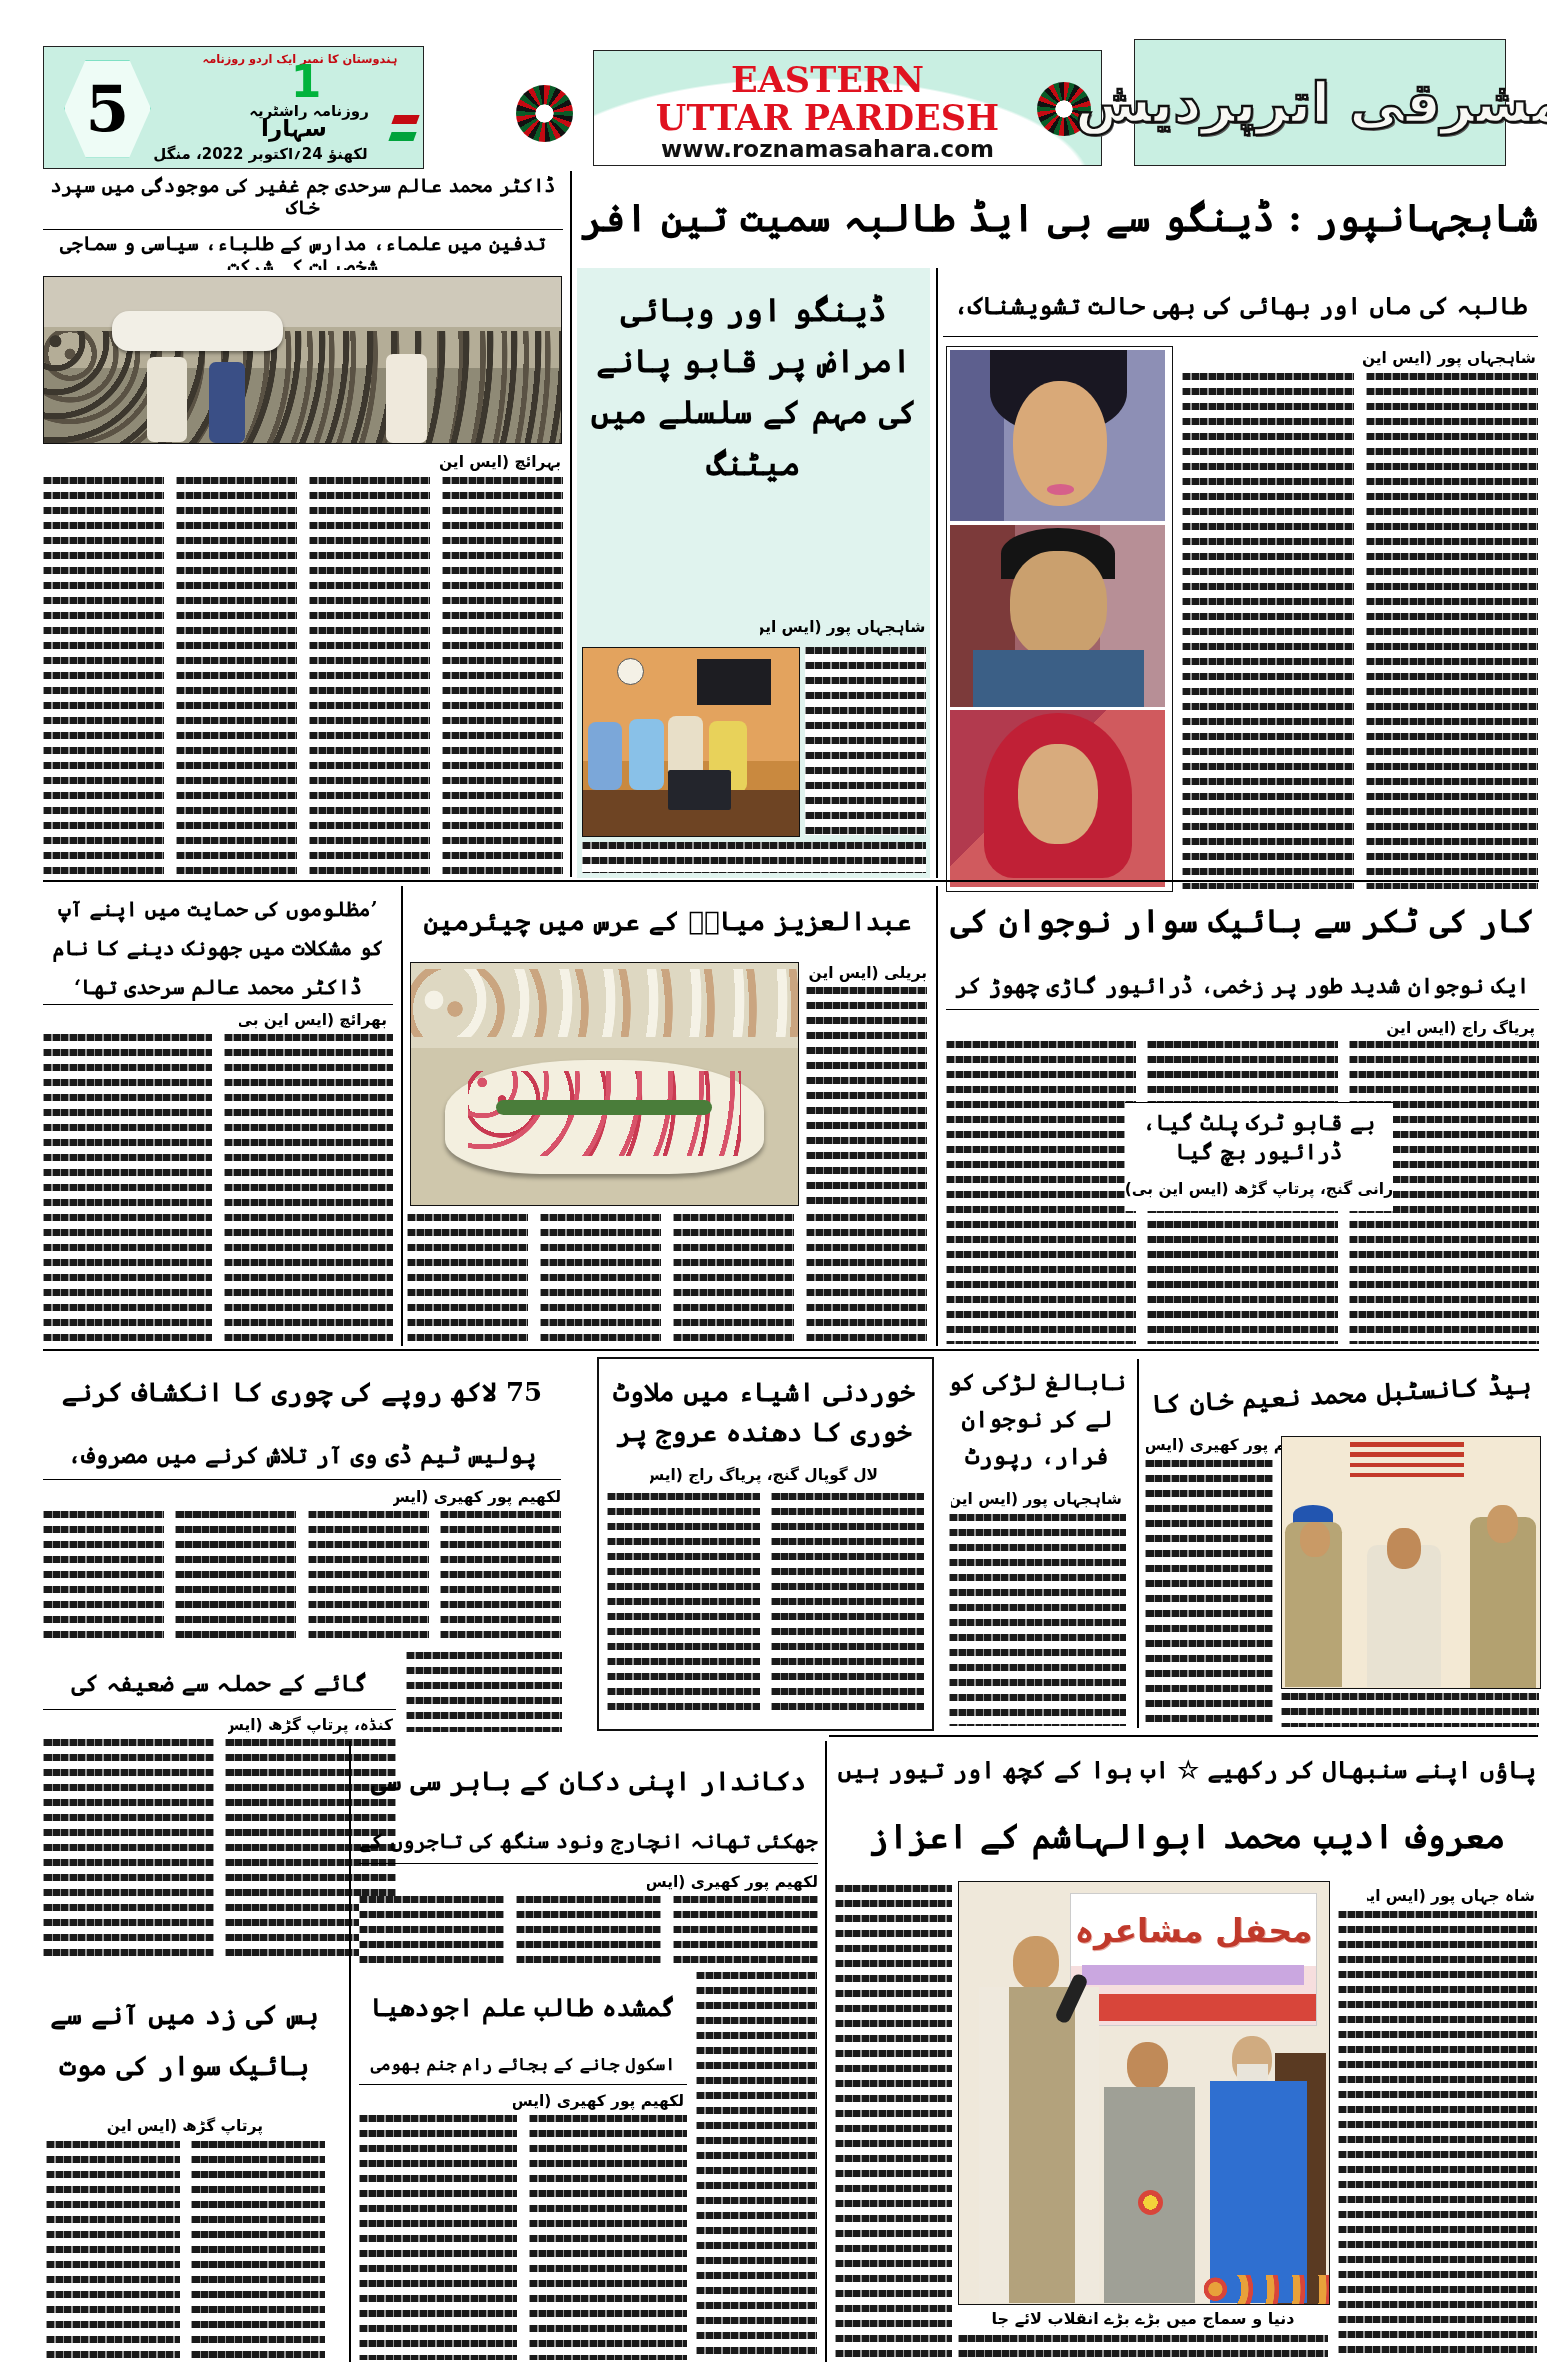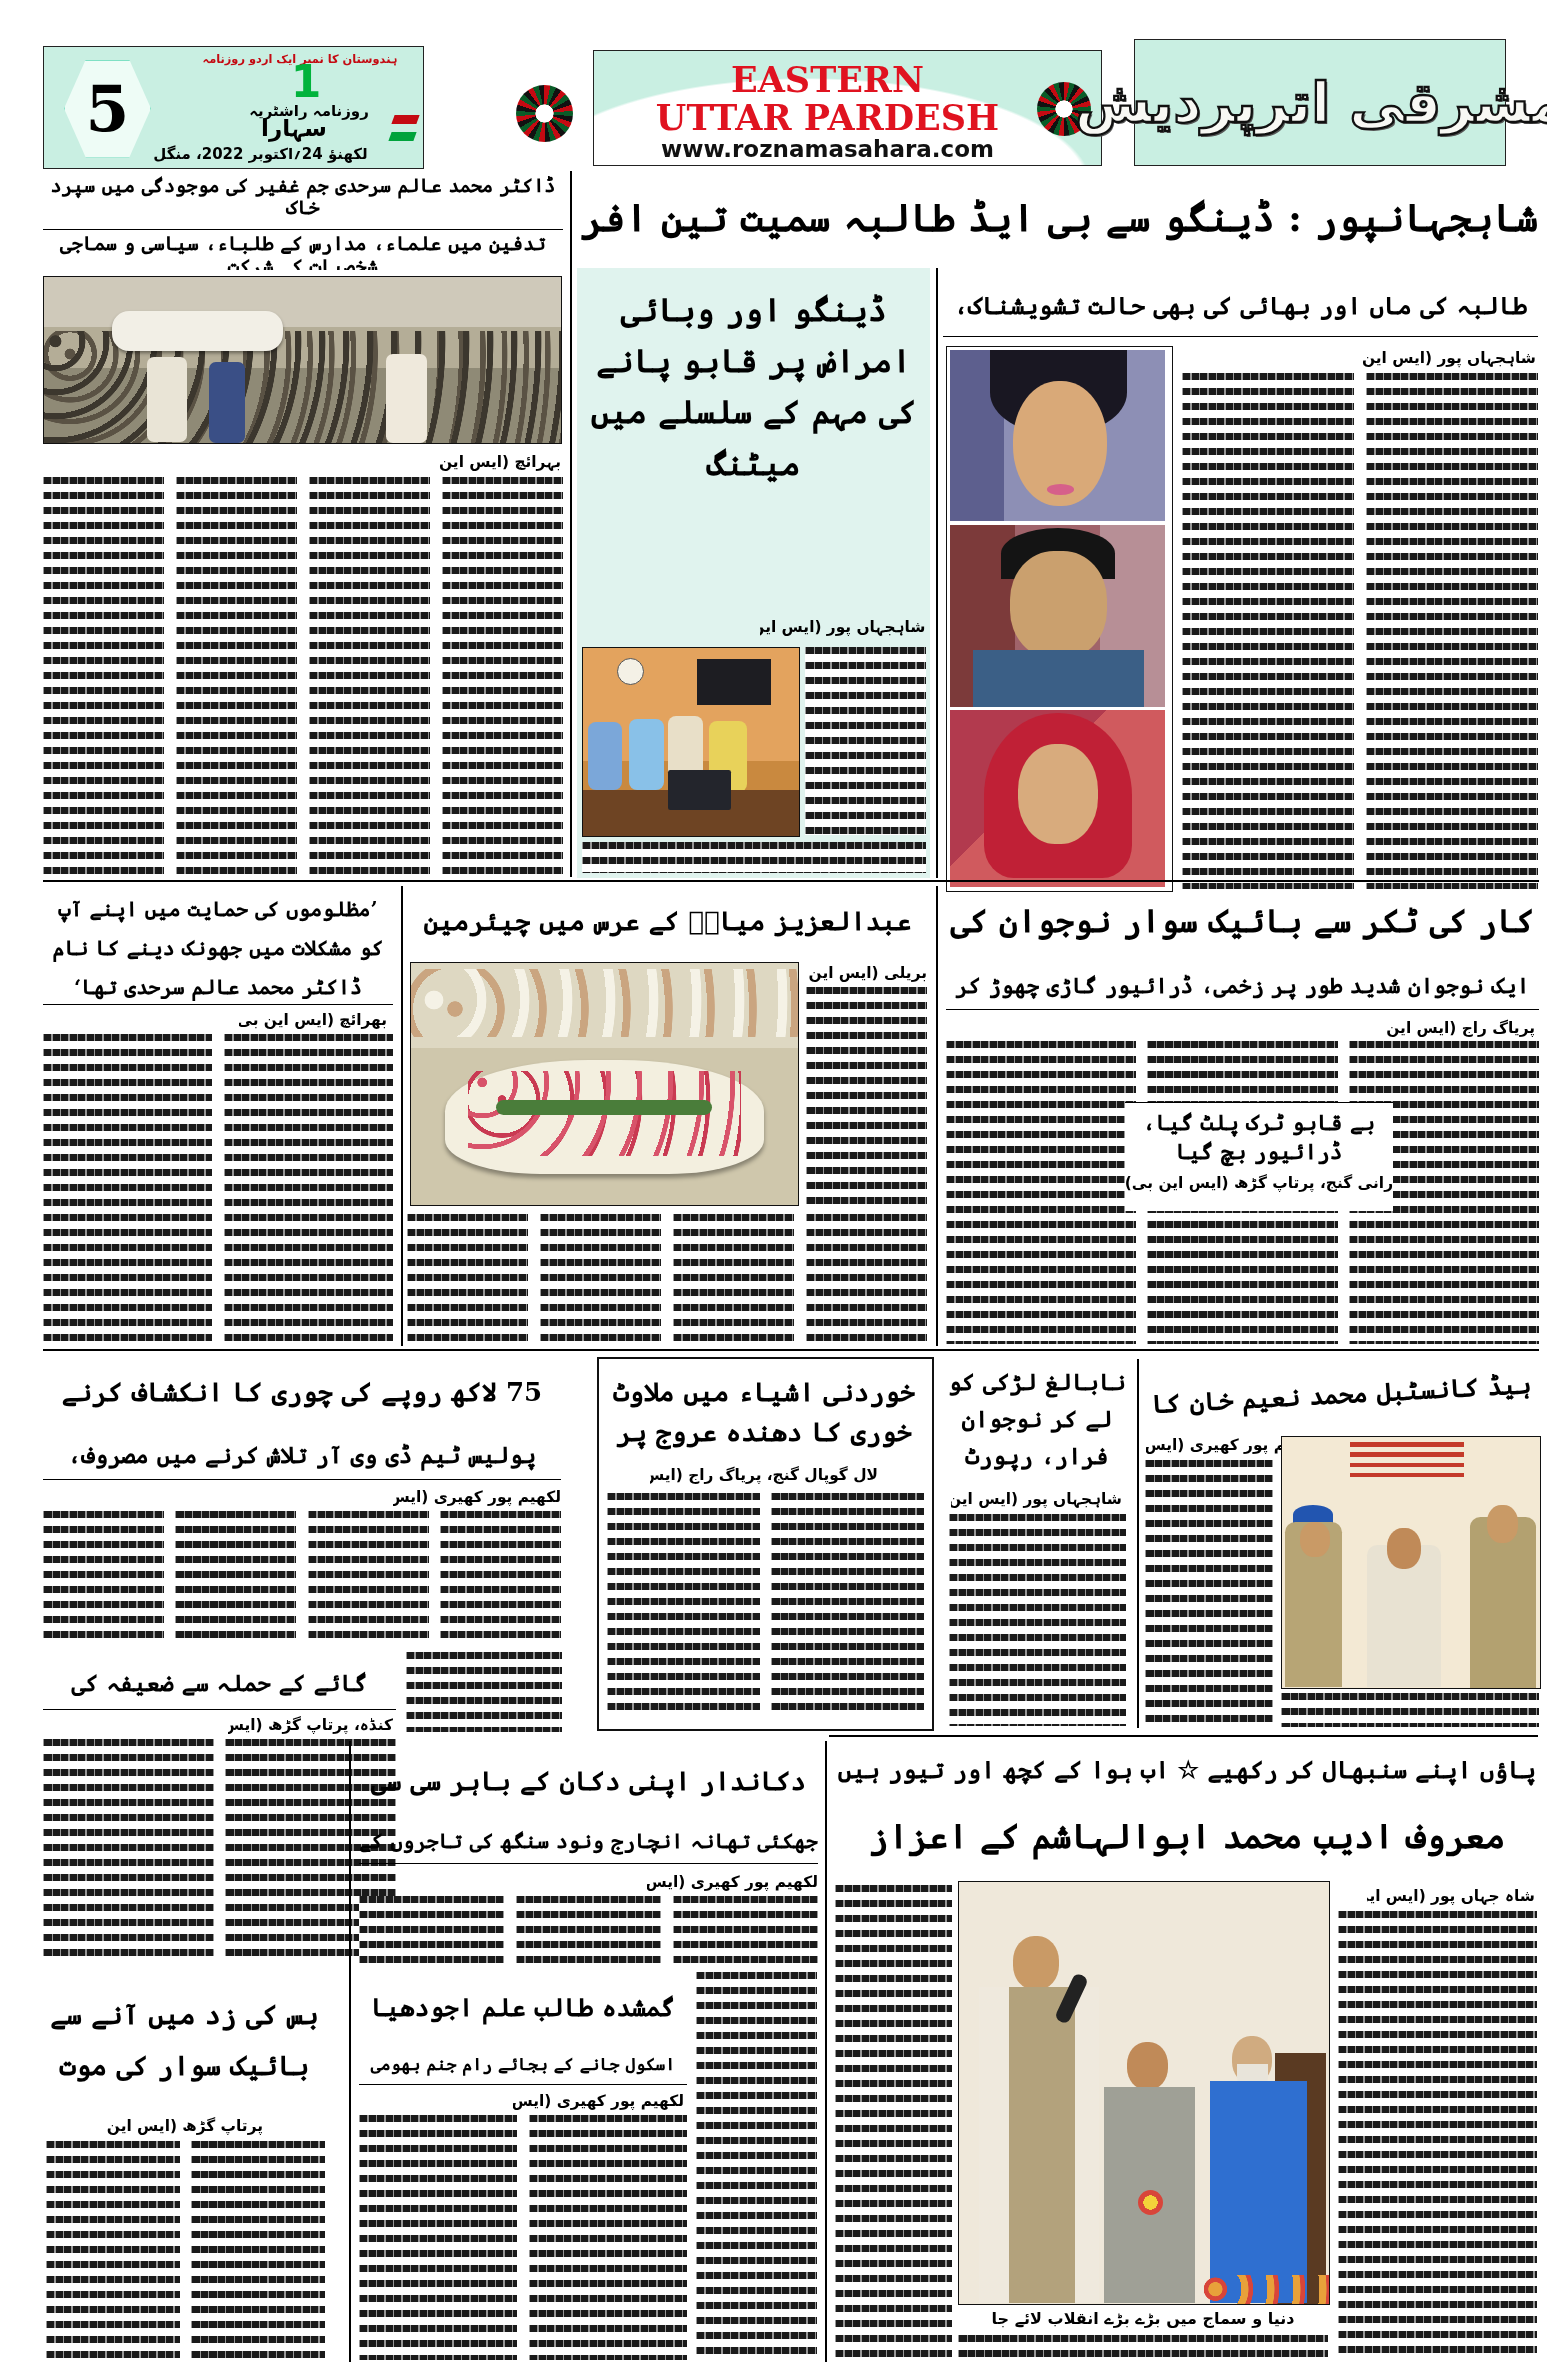--- a/index.html
+++ b/index.html
@@ -150,21 +150,21 @@
 <div class="abs hd" style="left:946px;top:890px;width:593px;height:63px;font-size:32px;line-height:63px;">کار کی ٹکر سے بائیک سوار نوجوان کی موت</div>
 <div class="abs sub rule-b" style="left:946px;top:963px;width:593px;height:46px;font-size:21.6px;line-height:46px;">ایک نوجوان شدید طور پر زخمی، ڈرائیور گاڑی چھوڑ کر فرار</div>
 <div class="abs by" style="left:1384px;top:1019px;width:151px;height:18px;">پریاگ راج (ایس این بی)</div>
 <div class="abs cols" style="left:946px;top:1041px;width:593px;height:303px;">
   <div></div>
   <div></div>
   <div></div>
 </div>
 <div class="abs" style="left:1125px;top:1102px;width:268px;height:108px;background:#fff;border-top:1.7px solid #000;">
   <div class="hd" style="width:268px;height:63px;font-size:21.6px;line-height:1.35;padding-top:4.6px;">بے قابو ٹرک پلٹ گیا، ڈرائیور بچ گیا</div>
-  <div class="by" style="width:268px;margin-top:3px;">رانی گنج، پرتاپ گڑھ (ایس این بی)</div>
+  <div class="by" style="width:268px;margin-top:9px;">رانی گنج، پرتاپ گڑھ (ایس این بی)</div>
 </div>
 
 <div class="abs hr" style="left:43px;top:1349px;width:1496px;"></div>
 
 <div class="abs hd" style="left:43px;top:1359px;width:518px;height:67px;font-size:26px;line-height:67px;">75 لاکھ روپے کی چوری کا انکشاف کرنے میں پولیس ناکام</div>
 <div class="abs sub rule-b" style="left:43px;top:1431px;width:518px;height:48px;font-size:23px;line-height:48px;">پولیس ٹیم ڈی وی آر تلاش کرنے میں مصروف، نتیجہ صفر</div>
 <div class="abs by" style="left:393px;top:1488px;width:168px;height:18px;">لکھیم پور کھیری (ایس این بی)</div>
 <div class="abs cols" style="left:43px;top:1511px;width:518px;height:134px;">
   <div></div>
   <div></div>
@@ -237,20 +237,25 @@
 <div class="abs by" style="left:103px;top:2117px;width:160px;height:18px;">پرتاپ گڑھ (ایس این بی)</div>
 <div class="abs cols" style="left:46px;top:2141px;width:279px;height:219px;">
   <div></div>
   <div></div>
 </div>
 
 <div class="abs hd" style="left:835px;top:1745px;width:704px;height:49px;font-size:24px;line-height:49px;font-weight:bold;">پاؤں اپنے سنبھال کر رکھیے ☆ اب ہوا کے کچھ اور تیور ہیں</div>
 <div class="abs hd" style="left:835px;top:1796px;width:704px;height:80px;font-size:34px;line-height:80px;">معروف ادیب محمد ابوالہاشم کے اعزاز میں مشاعرہ</div>
 <div class="abs sim" style="left:835px;top:1885px;width:117px;height:475px;"></div>
 <div class="abs photo" style="left:958px;top:1881px;width:370px;height:422px;background:#efe8da;border-width:1.1px;">
+  <div style="position:absolute;left:111px;top:11.4px;width:245px;height:131px;background:linear-gradient(180deg,#ffffff 0 55%,#f6dede 55% 100%);border:1.1px solid #ccc;">
+    <div style="position:absolute;left:0;top:17px;width:245px;text-align:center;direction:rtl;color:#c0392b;font-size:33px;font-weight:bold;text-shadow:1.1px 1.1px 0 #e8b0a8;">محفل مشاعرہ</div>
+    <div style="position:absolute;left:11.4px;top:71px;width:222px;height:19.4px;background:#caa7e0;"></div>
+    <div style="position:absolute;left:0px;top:100px;width:245px;height:27px;background:#d8453a;"></div>
+  </div>
   <div style="position:absolute;left:54px;top:54px;width:46px;height:54px;background:#c99a66;border-radius:46%;"></div>
   <div style="position:absolute;left:20px;top:105px;width:120px;height:316px;background:linear-gradient(90deg,#efe9dd 0 25%,#b3a27c 25% 80%,#efe9dd 80% 100%);"></div>
   <div style="position:absolute;left:105px;top:91px;width:15px;height:51px;background:#222;border-radius:6.8px;transform:rotate(25deg);"></div>
   <div style="position:absolute;left:168px;top:160px;width:41px;height:48px;background:#c08a58;border-radius:46%;"></div>
   <div style="position:absolute;left:145px;top:205px;width:91px;height:216px;background:#9fa096;"></div>
   <div style="position:absolute;left:179px;top:308px;width:25px;height:25px;border-radius:50%;background:radial-gradient(circle,#f3d23a 0 40%,#d8453a 41% 100%);"></div>
   <div style="position:absolute;left:316px;top:171px;width:51px;height:251px;background:#5a3a22;"></div>
   <div style="position:absolute;left:273px;top:154px;width:40px;height:48px;background:#d0ab80;border-radius:46%;"></div>
   <div style="position:absolute;left:278px;top:182px;width:31px;height:26px;background:#e8e4da;border-radius:0 0 50% 50%;"></div>
   <div style="position:absolute;left:251px;top:199px;width:97px;height:222px;background:#2f6fd0;"></div>

